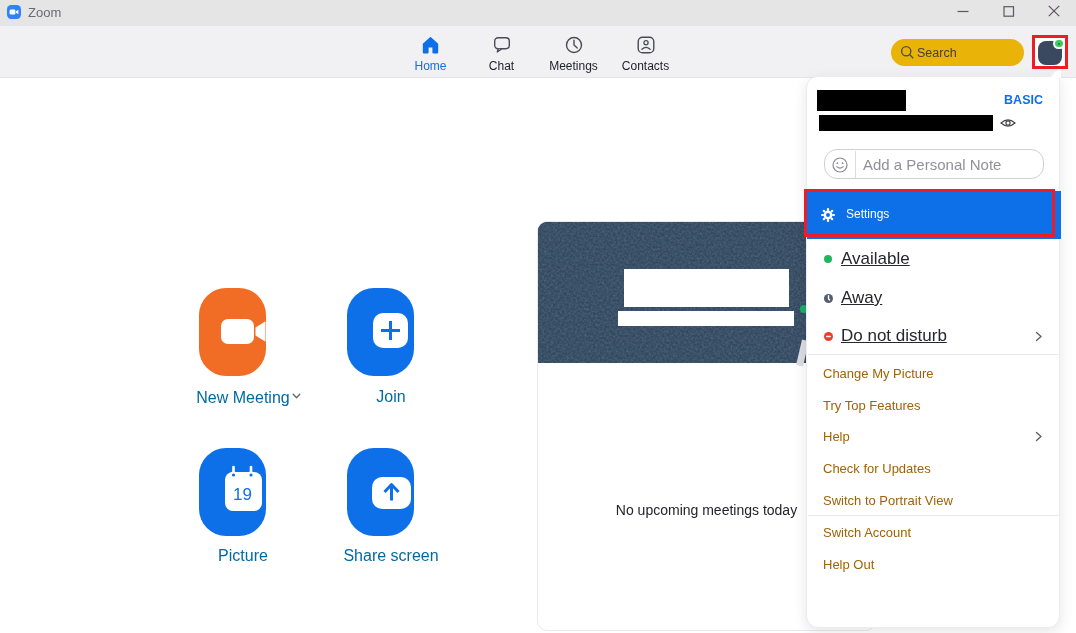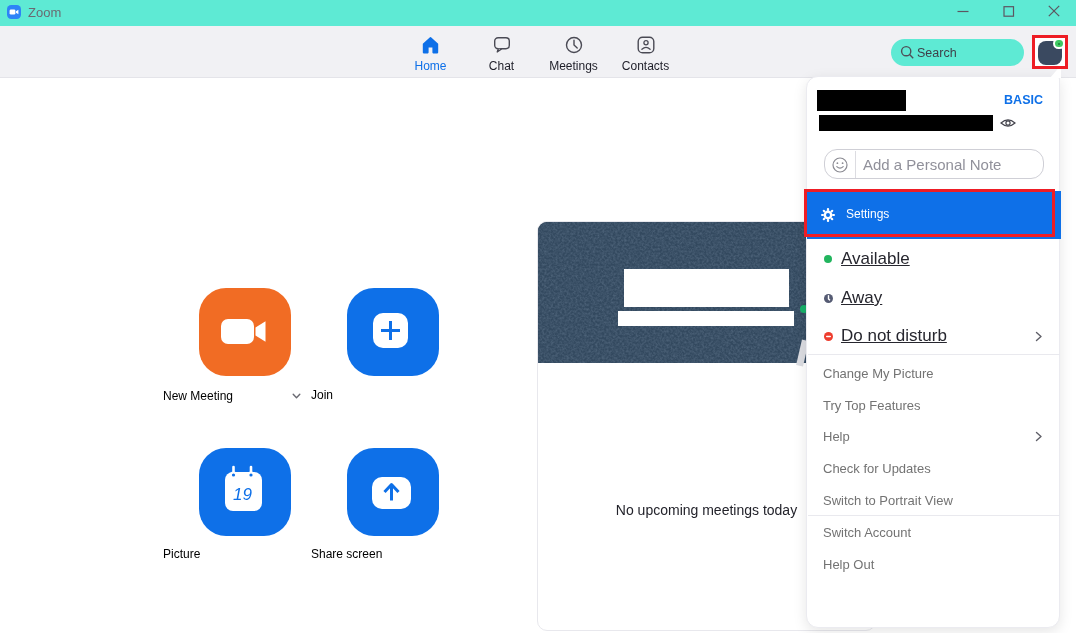--- a/index.html
+++ b/index.html
@@ -1,54 +1,54 @@
 <!DOCTYPE html>
 <html><head>
 <meta charset="utf-8">
 <style>
   * { margin:0; padding:0; box-sizing:border-box; }
   html,body { width:1076px; height:633px; overflow:hidden; }
   body { font-family:"Liberation Sans", sans-serif; background:#fff; position:relative; }
   .abs { position:absolute; }
 
   
-  #titlebar { position:absolute; left:0; top:0; width:1076px; height:26px; background:#5eead4; }
+  #titlebar { position:absolute; left:0; top:0; width:1076px; height:26px; background:#e5e5e5; }
   #titletext { position:absolute; left:28px; top:5px; font-size:13px; color:#6a6a72; }
 
   
   #navbar { position:absolute; left:0; top:26px; width:1076px; height:52px; background:#f1f1f4; border-bottom:1px solid #e4e4e9; }
   .tab { position:absolute; top:0; width:80px; height:52px; text-align:center; }
   .tab .ticon { position:absolute; left:0; right:0; top:10px; height:18px; }
   .tab .tlabel { position:absolute; left:0; right:0; top:33px; font-size:12px; color:#1e1e28; }
   .tab.active .tlabel { color:#0e70e8; }
 
   
-  #search { position:absolute; left:891px; top:13px; width:133px; height:27px; border-radius:13.5px; background:#5eead4; }
+  #search { position:absolute; left:891px; top:13px; width:133px; height:27px; border-radius:13.5px; background:#eab308; }
   #search .stext { position:absolute; left:26px; top:6.5px; font-size:12.5px; color:#3f3f49; }
 
   
   #avatarbox { position:absolute; left:1032px; top:35px; width:36px; height:34px; border:3px solid #ee1d25; background:#fff; z-index:40; }
   #avatar { position:absolute; left:2.5px; top:2.5px; width:24.5px; height:24.5px; border-radius:8px; background:#3a4960; }
   #presdot { position:absolute; left:18.2px; top:-0.2px; width:11.5px; height:11.5px; border-radius:50%; background:#3fc963; border:2px solid #fff; }
 
   
-  .bigbtn { position:absolute; width:92px; height:88px; border-radius:27px;font-style:italic; }
-  .blab { position:absolute; width:160px; font-size:12px; color:#000000; }
+  .bigbtn { position:absolute; width:67px; height:88px; border-radius:27px; }
+  .blab { position:absolute; width:160px; text-align:center; font-size:16px; color:#0369a1; }
 
   
   #card { position:absolute; left:537px; top:221px; width:339px; height:410px; border:1px solid #e8e8ed; border-radius:10px; background:#fff; z-index:1; }
   #cardhead { position:absolute; left:0; top:0; width:337px; height:141px; border-radius:9px 9px 0 0; background:#304356; overflow:hidden; }
   .wbar { position:absolute; background:#fff; }
   #nomeet { position:absolute; left:0; top:0; width:337px; text-align:center; font-size:14px; color:#23232b; }
 
   
   #menu { position:absolute; left:806px; top:76px; width:254px; height:552px; background:#fff; border:1px solid #ebebf0; border-radius:12px 3px 12px 12px; box-shadow:0 4px 14px rgba(0,0,0,.10); z-index:10; }
   #notch { position:absolute; left:1049.5px; top:66px; width:11px; height:12px; z-index:11; }
   .mrow { position:absolute; left:34px; font-size:17px; color:#26262e; transform:translateY(-50%); white-space:nowrap;text-decoration:underline; }
-  .mrow2 { position:absolute; left:16px; font-size:13px; color:#737373; transform:translateY(-50%); white-space:nowrap; }
+  .mrow2 { position:absolute; left:16px; font-size:13px; color:#a16207; transform:translateY(-50%); white-space:nowrap; }
   .msep { position:absolute; left:1px; width:252px; height:1px; background:#e9e9ee; }
   .chev { position:absolute; left:226px; width:11px; height:11px; }
 
   #blackname { position:absolute; left:10px; top:13px; width:89px; height:21px; background:#000; }
   #blackemail { position:absolute; left:12px; top:38px; width:174px; height:15.5px; background:#000; }
   #basic { position:absolute; right:16px; top:15.5px; font-size:12.5px; font-weight:bold; color:#0e70e8;margin-left:20px; }
   #pnote { position:absolute; left:17px; top:72px; width:220px; height:29.5px; border:1px solid #cfcfd6; border-radius:13px;padding-left:16px; }
   #pnote .divline { position:absolute; left:30px; top:1px; height:26.5px; width:1px; background:#dcdce1; }
   #pnote .ph { position:absolute; left:38px; top:5.5px; font-size:15px; color:#90909a; }
 

